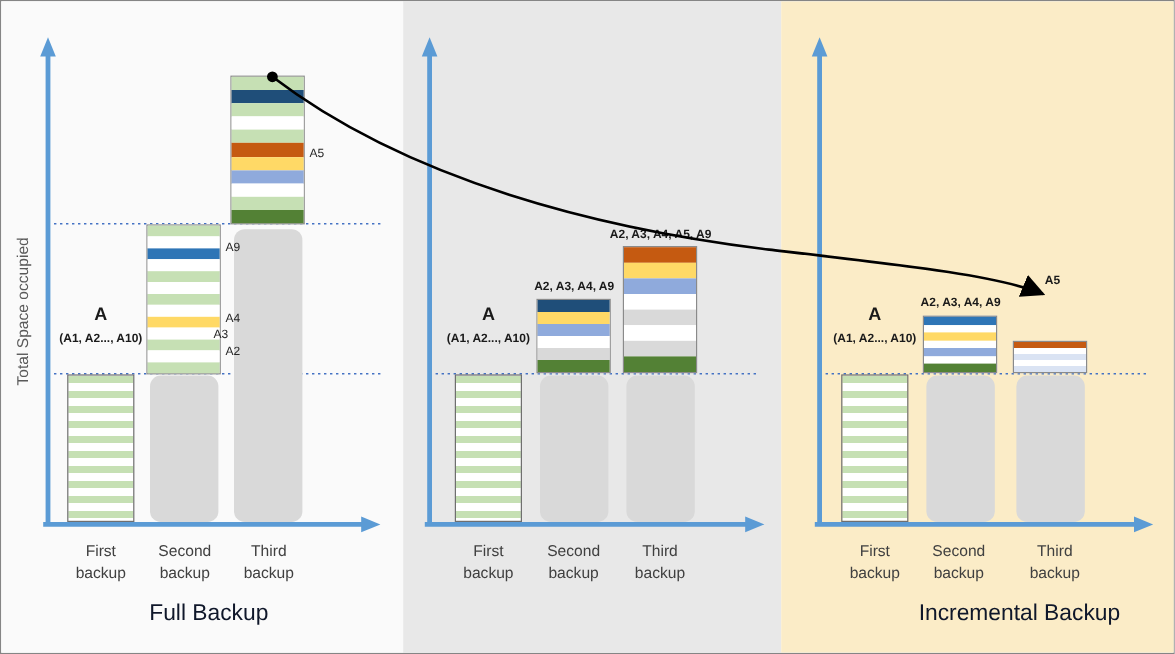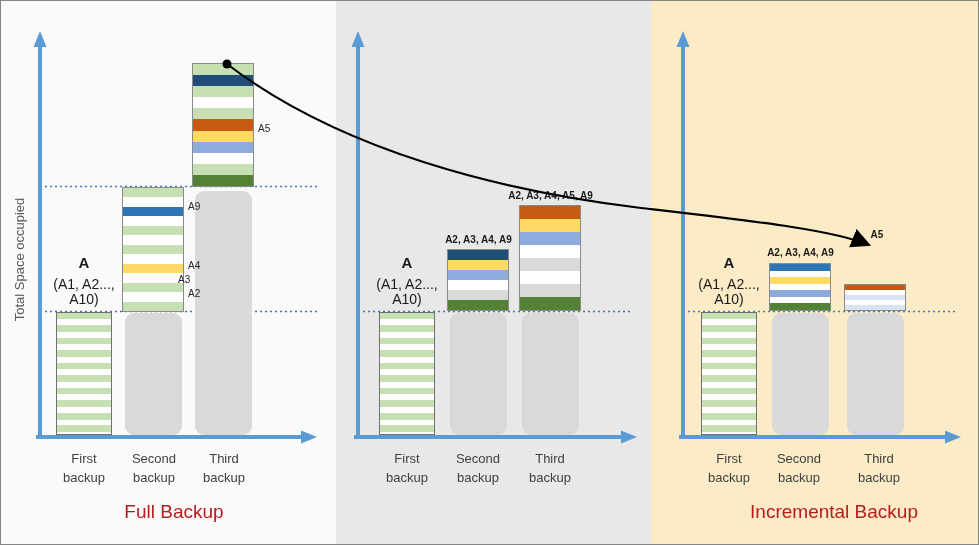--- a/index.html
+++ b/index.html
@@ -23,27 +23,27 @@
   }
   .graybar { position:absolute; z-index:2; background:var(--graybar,#d9d9d9); border-radius:9px; }
   .stack {
     position:absolute; z-index:2; display:flex; flex-direction:column;
     box-sizing:border-box; background:#ffffff; border:1px solid #8a8a8a;
   }
   .stripe { flex:1 1 auto; }
 
   .a-label { position:absolute; z-index:3; text-align:center; color:#1a1a1a; line-height:1.1; }
   .a-label b { display:block; font-size:15px; margin-bottom:5px; }
-  .a-label span { display:block; font-size:14px; font-weight:normal; }
+  .a-label span { display:block; font-size:10px; font-weight:bold; }
 
   .stack-label { position:absolute; z-index:3; font-size:10px; font-weight:bold; color:#1a1a1a; text-align:center; }
   .note { position:absolute; z-index:3; font-size:10px; color:#262626; }
 
   .x-label { position:absolute; z-index:3; width:62px; text-align:center; font-size:13px; color:#404040; line-height:1.45; }
-  .panel-title { position:absolute; z-index:3; text-align:center; font-size:19px; color:#b91c1c; }
+  .panel-title { position:absolute; z-index:3; text-align:center; font-size:19px; color:#0f172a; }
 
   .y-axis-label {
     position:absolute; z-index:3; left:-72px; top:251px; width:180px; text-align:center;
     font-size:13px; color:#595959; transform:rotate(-90deg);
   }
 </style>
 </head>
 <body>
 
 <div id="canvas">
@@ -183,21 +183,21 @@
       <div class="stripe" style="background: rgb(255, 255, 255);"></div>
       <div class="stripe" style="background: rgb(218, 227, 243);"></div>
       <div class="stripe" style="background: rgb(255, 255, 255);"></div>
       <div class="stripe" style="background: rgb(218, 227, 243);"></div>
     </div>
   <div class="stack-label" style="left:856px; top:228px; width:40px;">A5</div>
 
   <div class="x-label" style="left:697px; top:449px;">First backup</div>
   <div class="x-label" style="left:767px; top:449px;">Second backup</div>
   <div class="x-label" style="left:847px; top:449px;">Third backup</div>
-  <div class="panel-title" style="left:672px; top:500px; width:245px;text-align:right;">Incremental Backup</div>
+  <div class="panel-title" style="left:726px; top:500px; width:245px;">Incremental Backup</div>
 
   <svg id="fg-layer" class="layer" width="979" height="545">
     <defs>
       <marker id="arrowhead" markerWidth="9" markerHeight="9" refX="8" refY="4.5" orient="auto">
         <path d="M0,0 L9,4.5 L0,9 z" fill="#000000"></path>
       </marker>
     </defs>
     <circle cx="226" cy="63" r="4.5" fill="#000000"></circle>
     <path d="M226,63 C340,150 500,190 640,207 C760,221 832,229 868,244" fill="none" stroke="#000000" stroke-width="2.2" marker-end="url(#arrowhead)"></path>
   </svg>

